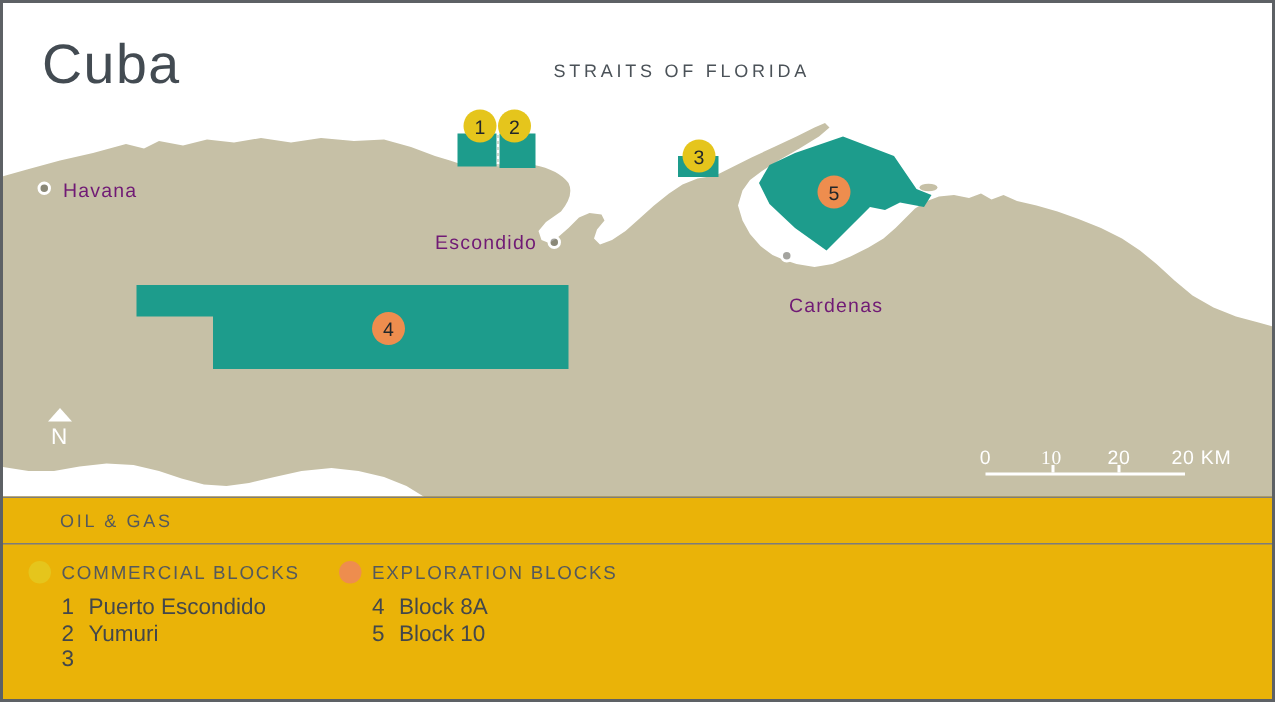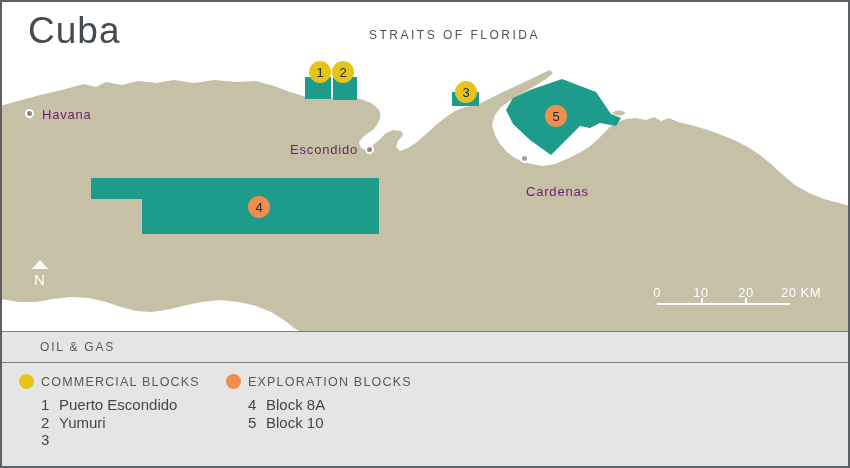--- a/index.html
+++ b/index.html
@@ -3,21 +3,21 @@
 <meta charset="utf-8">
 <style>
   * { margin:0; padding:0; box-sizing:border-box; }
   html,body { background:#fff; }
   #app {
     position:relative; width:850px; height:468px;
     border:2px solid #5d6165; background:#ffffff; overflow:hidden;
     font-family:"Liberation Sans", sans-serif;
   }
   
-  .map { position:absolute; top:0; left:0; width:846px; height:420px;padding-left:22px; }
+  .map { position:absolute; top:12px; left:0; width:846px; height:420px;padding-left:22px; }
   .map svg { position:absolute; top:0; left:0; }
   .map-title {
     position:absolute; left:26px; top:8px;
     font-size:37px; color:#434b52; letter-spacing:1px;
   }
   .sea-label {
     position:absolute; left:298px; top:26px; width:240px; text-align:right;
     font-size:12px; color:#4b5258; letter-spacing:2.5px;
   }
   
@@ -53,27 +53,27 @@
     border-bottom:9px solid #ffffff;
   }
   .north .n { color:#ffffff; font-size:15px; letter-spacing:1px; }
   
   .scalebar { position:absolute; left:655px; top:283px; width:135px; height:24px; }
   .scalebar .line { position:absolute; left:0; top:18px; width:133px; border-top:2px solid #ffffff; }
   .scalebar .tick { position:absolute; top:13px; width:2px; height:5px; background:#ffffff; }
   .tick-10 { left:44px; } .tick-20 { left:88px; }
   .scalebar .sl { position:absolute; top:0; color:#ffffff; font-size:13px; letter-spacing:0.5px; white-space:nowrap; }
   .sl-0  { left:0;    transform:translateX(-50%); }
-  .sl-10 { left:44px; transform:translateX(-50%); }
+  .sl-10 { left:44px; transform:translateX(-50%);font-family:Liberation Serif, serif; }
   .sl-20 { left:89px; transform:translateX(-50%); }
   .sl-30 { left:124px; }
   
   .legend {
     position:absolute; left:0; right:0; top:329px; bottom:0;
-    background:#e5e5e5; border-top:1px solid #7c7c7c;
+    background:#eab308; border-top:1px solid #7c7c7c;
   }
   .legend-header {
     height:31px; border-bottom:1px solid #7c7c7c;
     display:flex; align-items:center; padding-left:38px;
     font-size:12px; color:#55595c; letter-spacing:1.8px;
   }
   .legend-body { position:relative; }
   .legend-col { position:absolute; top:11px; }
   .col-commercial  { left:17px; }
   .col-exploration { left:224px; }

